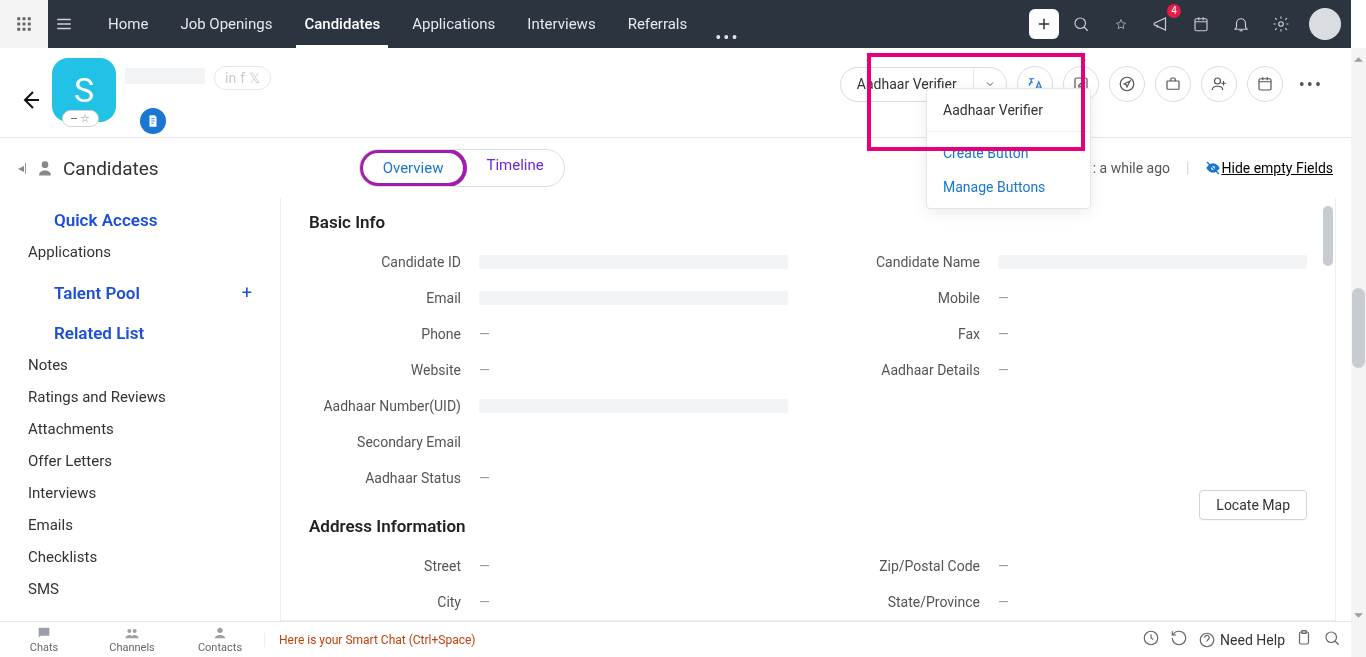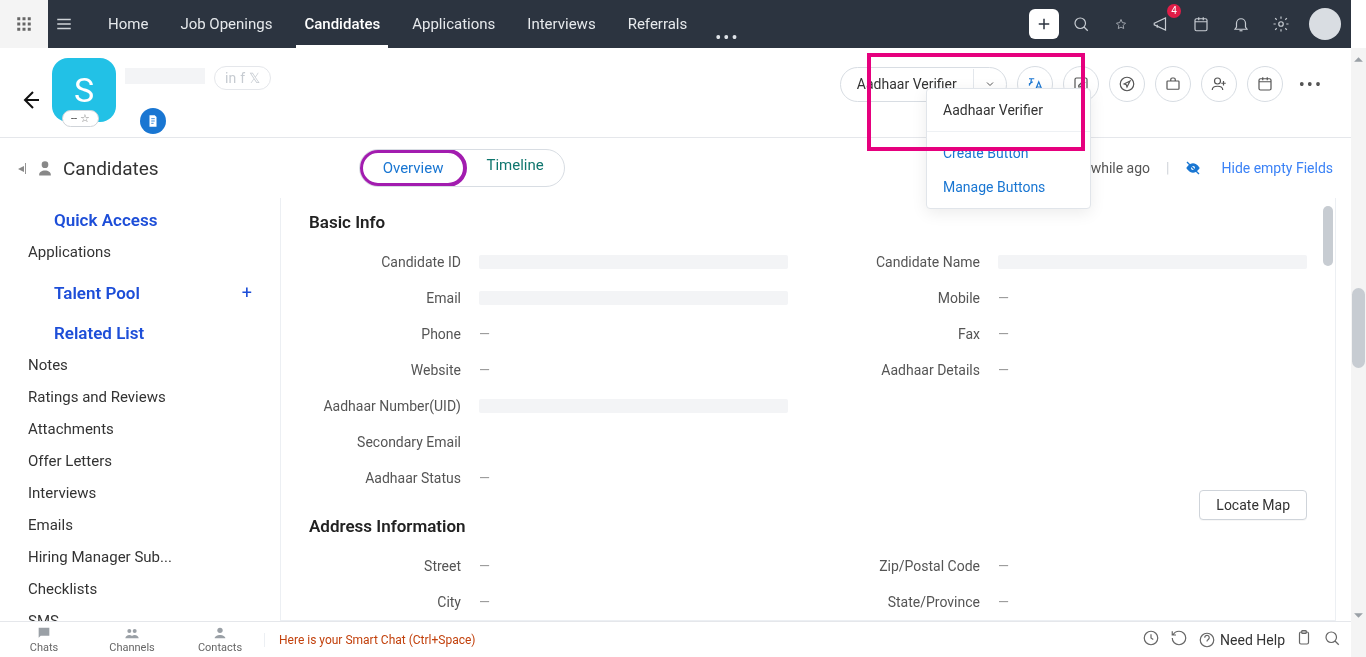--- a/index.html
+++ b/index.html
@@ -53,24 +53,24 @@
 .circ-btn{width:36px;height:36px;border:1px solid #d8dde3;border-radius:50%;display:flex;align-items:center;justify-content:center;cursor:pointer;}
 .circ-btn svg{width:18px;height:18px;fill:none;stroke:#555;stroke-width:1.6;}
 .circ-btn.blue svg{stroke:#1976d2;}
 .more-dots{cursor:pointer;padding:6px;font-size:18px;color:#555;letter-spacing:2px;}
 
 .subheader{position:absolute;top:138px;left:0;right:15px;height:60px;display:flex;align-items:center;padding:0 18px;}
 .left-title{display:flex;align-items:center;gap:8px;font-size:19px;color:#333;}
 .left-title .collapse-icon{font-size:12px;color:#888;cursor:pointer;}
 .left-title svg{width:20px;height:20px;fill:#888;}
 .pill-tabs{margin-left:200px;display:flex;border:1px solid #d8dde3;border-radius:20px;overflow:hidden;}
-.pill-tab{padding:6px 20px;font-size:15px;cursor:pointer;color:#0f766e;}
+.pill-tab{padding:6px 20px;font-size:15px;cursor:pointer;color:#6d28d9;}
 .pill-tab.active{border:4px solid #a21caf;border-radius:20px;color:#1976d2;margin:-1px;}
 .subheader-right{margin-left:auto;display:flex;align-items:center;gap:16px;font-size:14px;color:#555;}
-.hide-empty{color:#3b82f6;cursor:pointer;display:flex;align-items:center;gap:20px;}
+.hide-empty{color:#000000;cursor:pointer;display:flex;align-items:center;gap:0;text-decoration:underline;}
 .hide-empty svg{width:16px;height:16px;fill:#1976d2;}
 
 .left-panel{position:absolute;top:198px;left:0;width:280px;bottom:36px;padding:0 28px;overflow:hidden;}
 .lp-section{margin-top:6px;margin-bottom:8px;}
 .lp-heading{font-size:17px;font-weight:600;color:#1d4ed8;padding:6px 0;display:flex;align-items:center;justify-content:space-between;margin-left:26px;}
 .lp-heading .plus{font-size:18px;font-weight:400;cursor:pointer;}
 .lp-item{font-size:15px;color:#333;padding:7px 0;cursor:pointer;}
 
 .main-panel{position:absolute;top:198px;left:280px;right:30px;bottom:36px;border:1px solid #eceff3;border-top:none;background:#fff;overflow:hidden;padding:14px 0 12px 0;}
 .section-title{font-size:17px;font-weight:600;color:#222;padding:0 28px 12px;}
@@ -296,21 +296,20 @@
       </div>
     </div>
     <div class="lp-section">
       <div class="lp-heading">Related List</div>
       <div class="lp-item">Notes</div>
       <div class="lp-item">Ratings and Reviews</div>
       <div class="lp-item">Attachments</div>
       <div class="lp-item">Offer Letters</div>
       <div class="lp-item">Interviews</div>
       <div class="lp-item">Emails</div>
-      <div class="lp-item">Hiring Manager Sub...</div>
       <div class="lp-item">Checklists</div>
       <div class="lp-item">SMS</div>
 
     </div>
   </div>
 
   <div class="main-panel">
     <div class="main-scroll-thumb"></div>
     <div class="section-title">Basic Info</div>
     <div class="field-grid">

